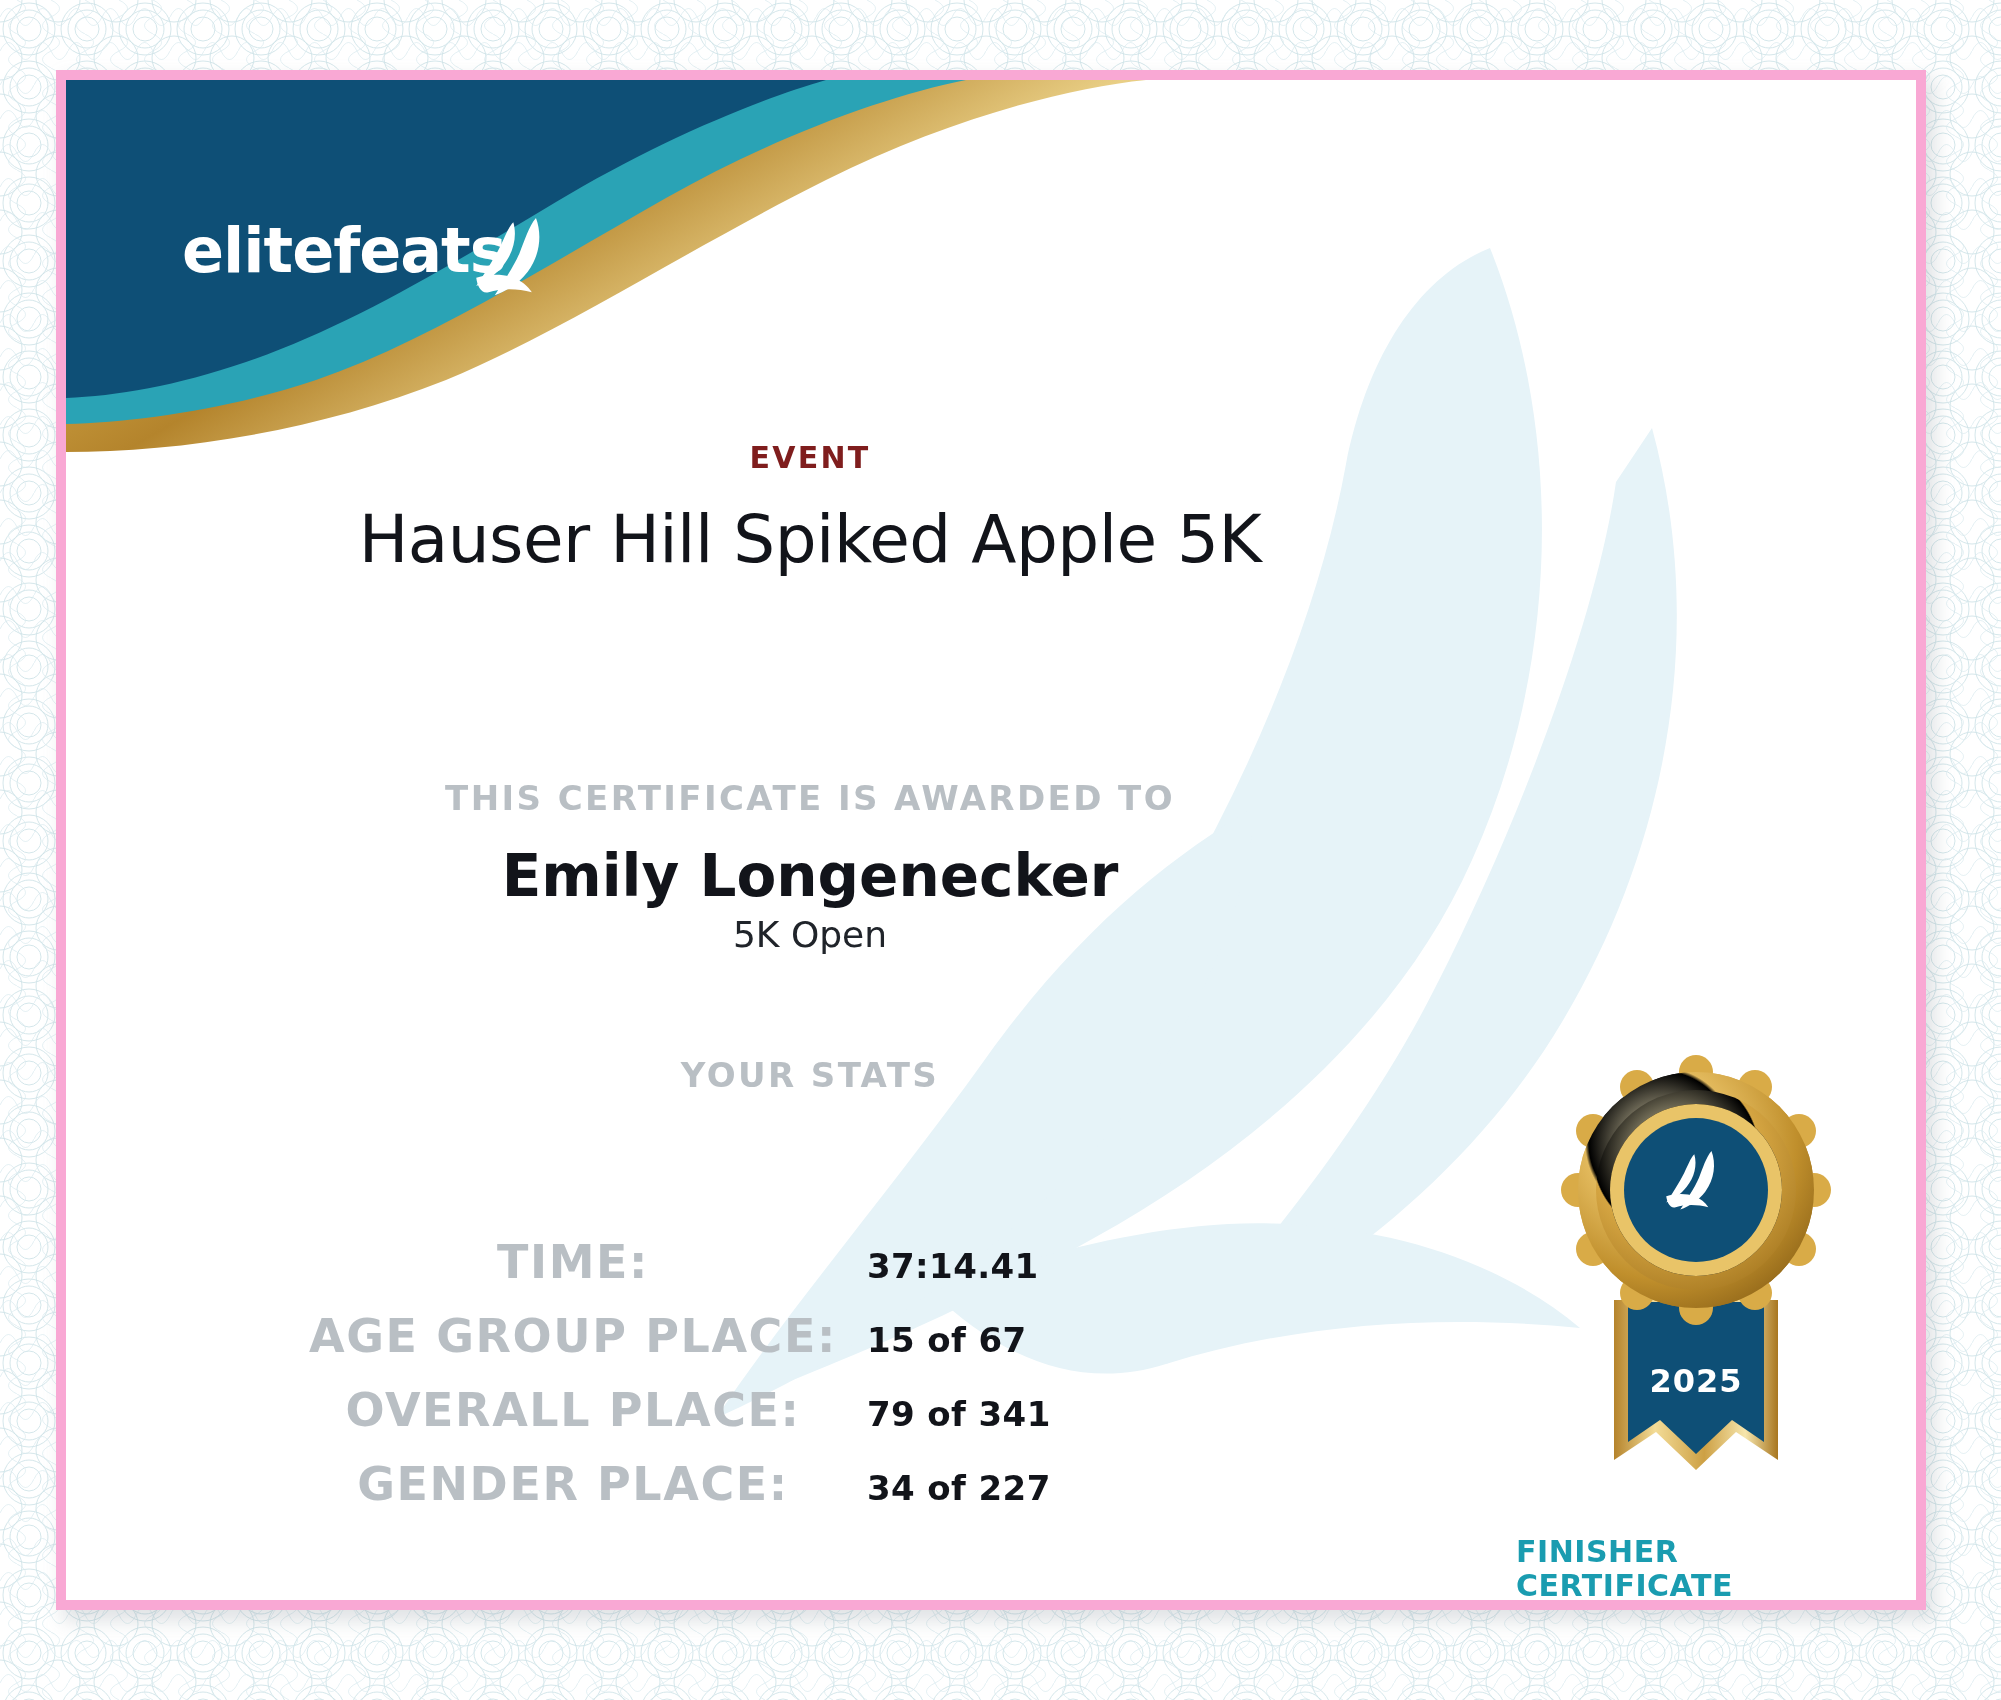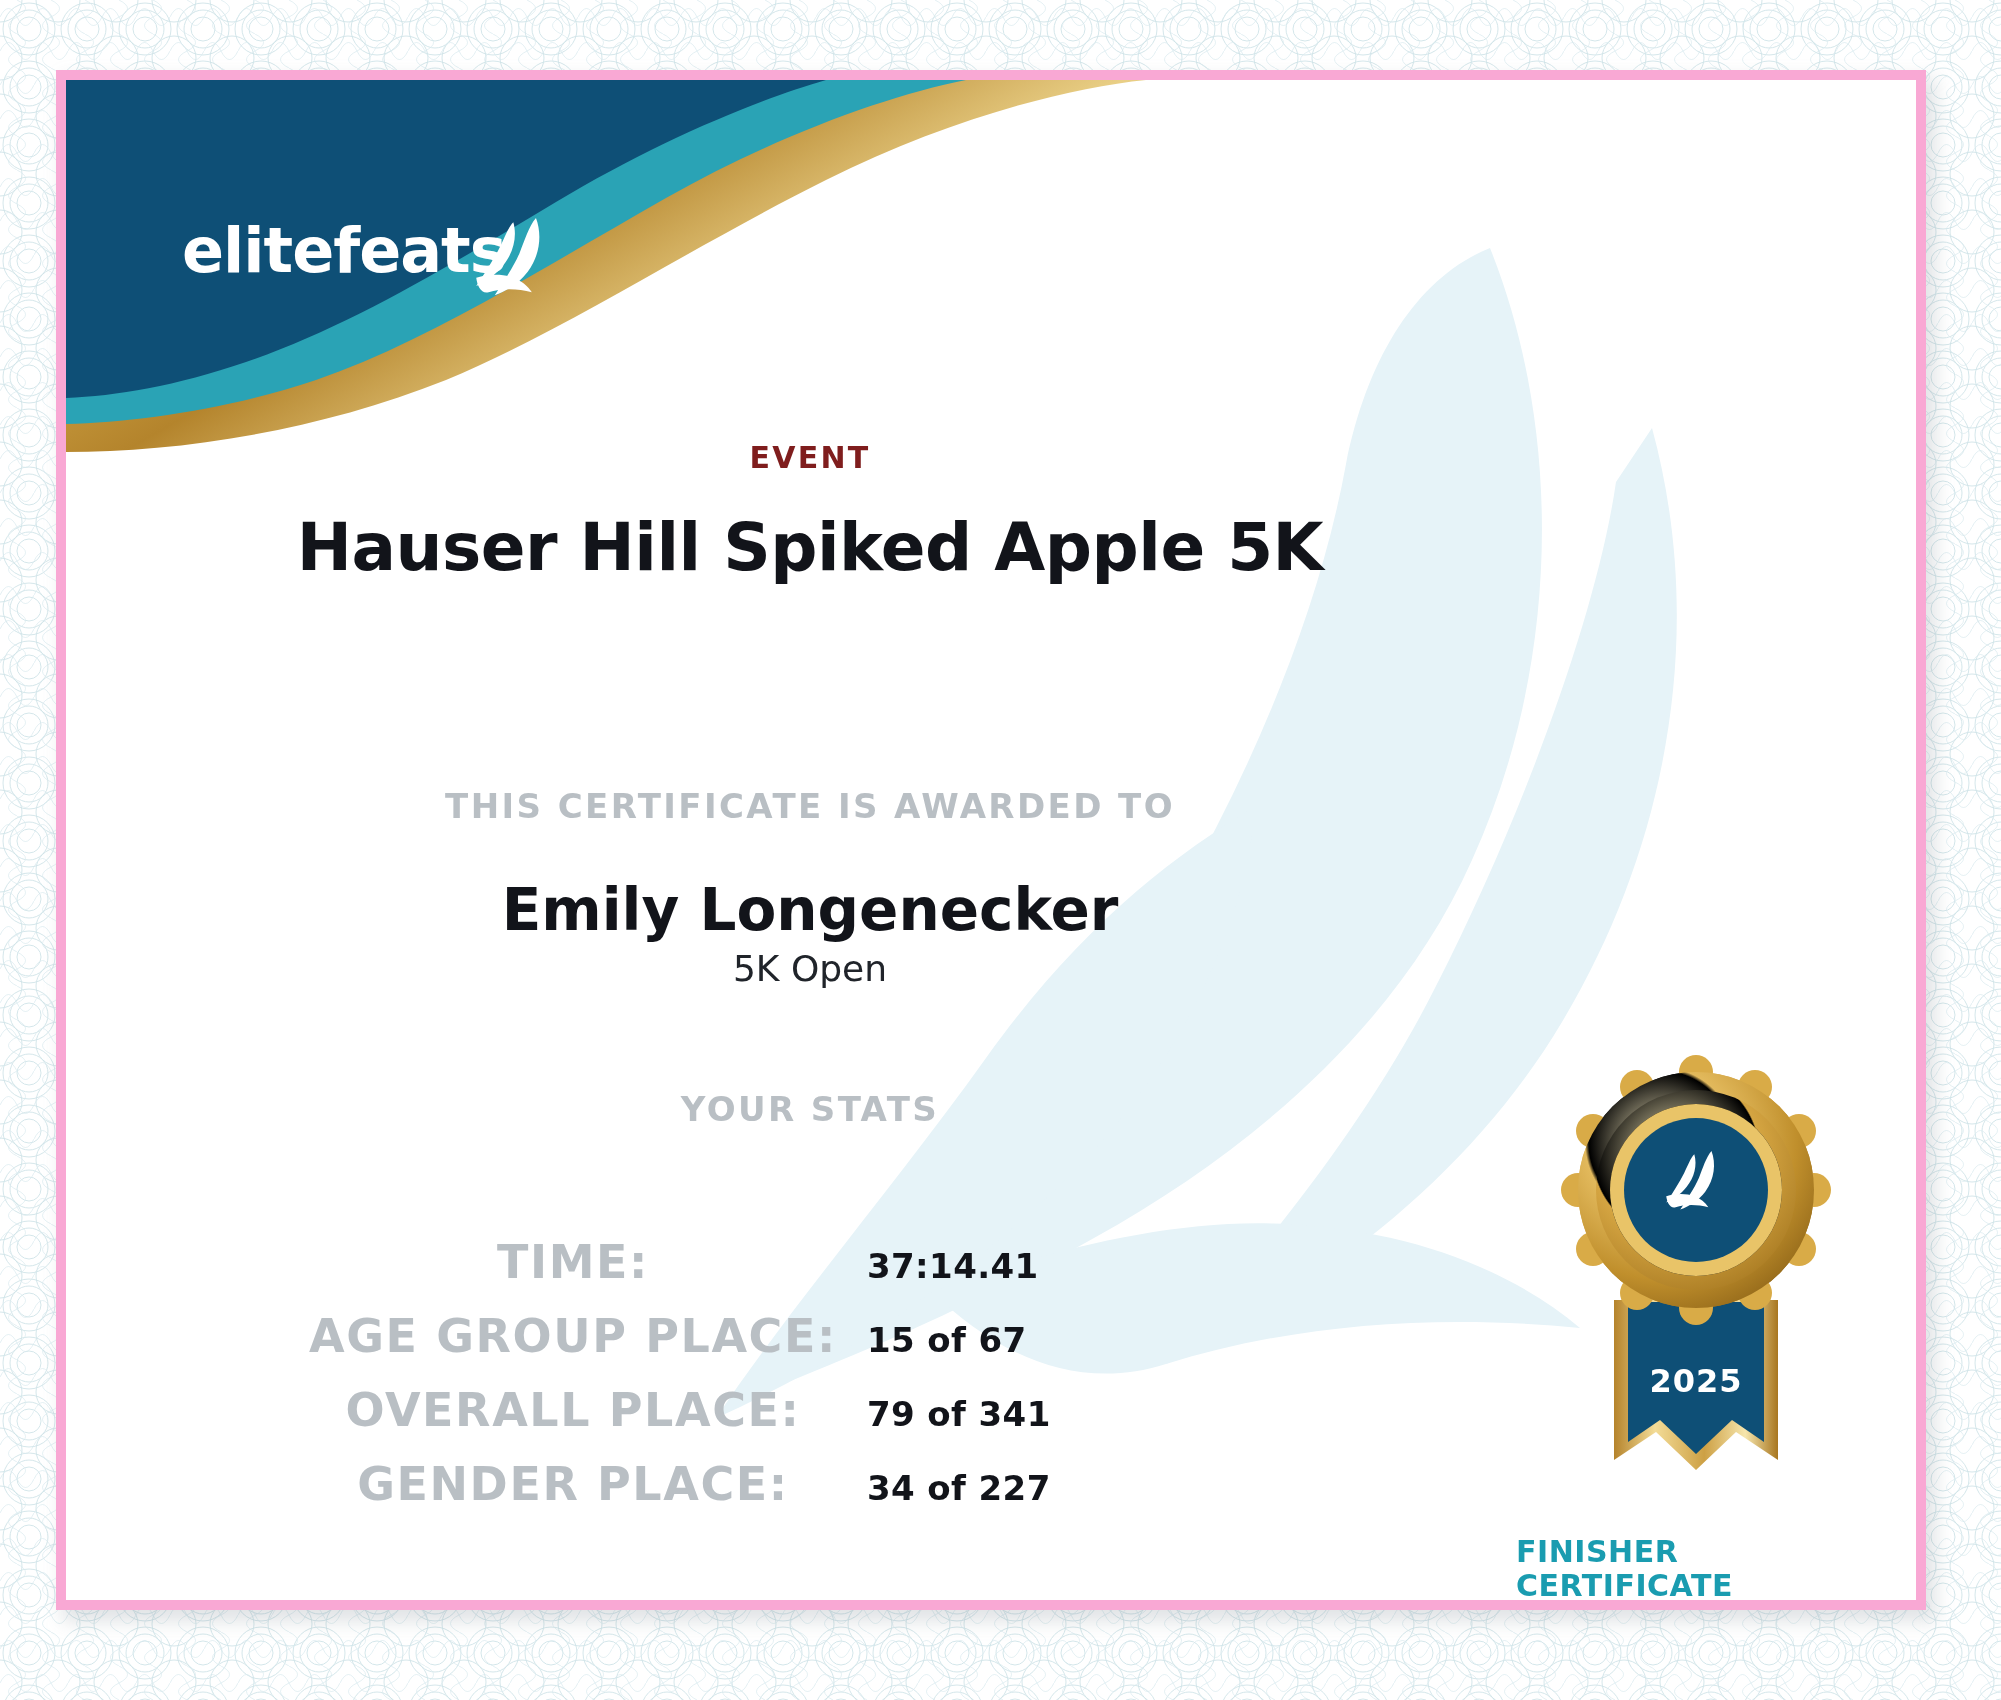--- a/index.html
+++ b/index.html
@@ -103,33 +103,33 @@
     font-family: "DejaVu Sans", sans-serif;
   }
   .label-lg {
     color: #b9bfc4;
     letter-spacing: 2.4px;
     font-weight: 700;
     font-size: 34px;
     font-family: "DejaVu Sans", sans-serif;
   }
   .event-name {
-    margin-top: 34px;
+    margin-top: 26px;
     color: #12141a;
-    font-weight: 700;
+    font-weight: 400;
     font-size: 66px;
     letter-spacing: -0.5px;
     font-family: "DejaVu Sans", sans-serif;
     text-align: center;
   }
   .awarded-label {
     margin-top: 200px;
   }
   .recipient {
-    margin-top: 50px;
+    margin-top: 24px;
     color: #12141a;
     font-weight: 700;
     font-size: 58px;
     font-family: "DejaVu Sans", sans-serif;
   }
   .division {
     margin-top: 4px;
     color: #20242a;
     font-weight: 400;
     font-size: 36px;

